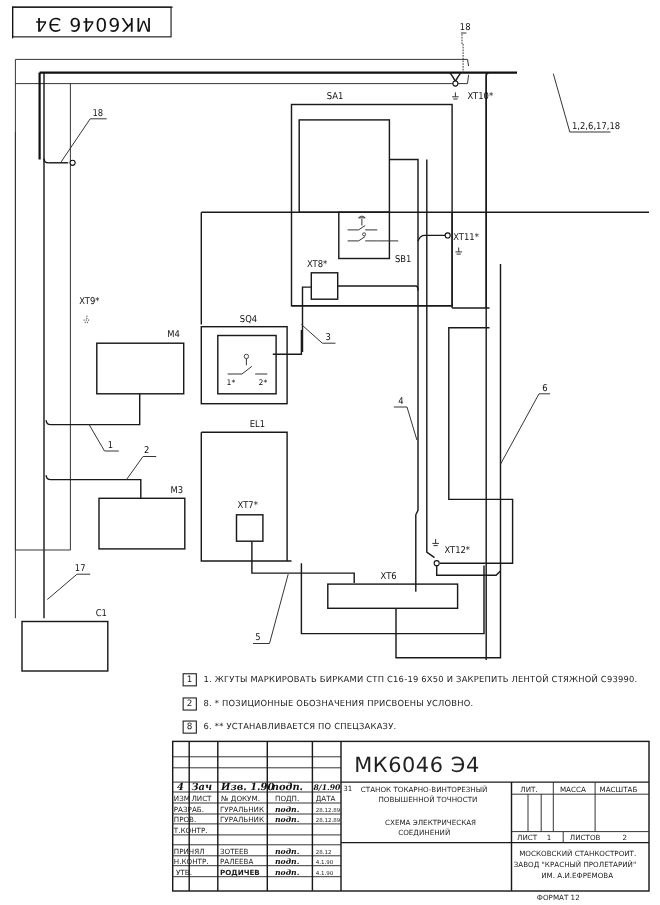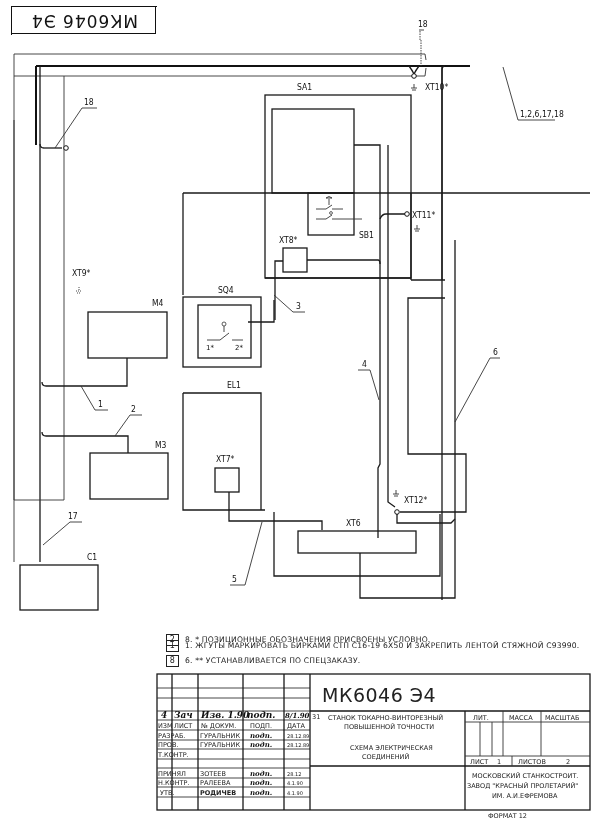--- a/index.html
+++ b/index.html
@@ -241,21 +241,21 @@
     <text class="hand" x="250" y="785" style="font-size:7px">подп.</text>
     <text class="tb" x="287" y="785" style="font-size:5px">4.1.90</text>
 
     <text class="tb" x="160" y="795">УТВ.</text>
     <text class="tb" x="200" y="795" style="font-weight:bold">РОДИЧЕВ</text>
     <text class="hand" x="250" y="795" style="font-size:7px">подп.</text>
     <text class="tb" x="287" y="795" style="font-size:5px">4.1.90</text>
   </g>
 </svg>
 
-<div class="note" style="left:166px; top:640px;">
+<div class="note" style="left:166px; top:612px;">
   <span class="box">1</span><span>1. ЖГУТЫ МАРКИРОВАТЬ БИРКАМИ СТП С16-19 6Х50 И ЗАКРЕПИТЬ ЛЕНТОЙ СТЯЖНОЙ С93990.</span>
 </div>
 <div class="note" style="left:166px; top:634px;">
   <span class="box">2</span><span>8. * ПОЗИЦИОННЫЕ ОБОЗНАЧЕНИЯ ПРИСВОЕНЫ УСЛОВНО.</span>
 </div>
 <div class="note" style="left:166px; top:655px;">
   <span class="box">8</span><span>6. ** УСТАНАВЛИВАЕТСЯ ПО СПЕЦЗАКАЗУ.</span>
 </div>
 
 </body></html>

